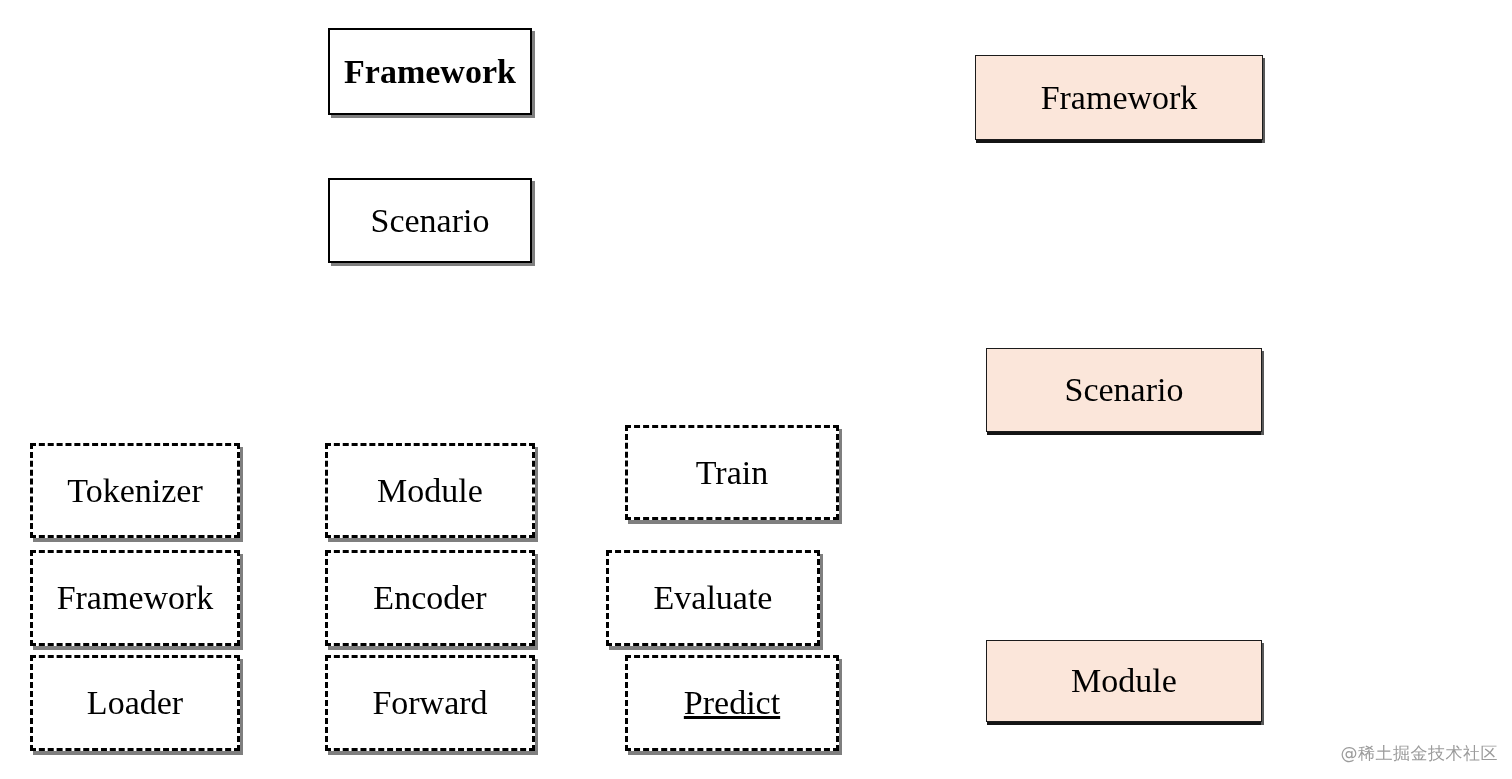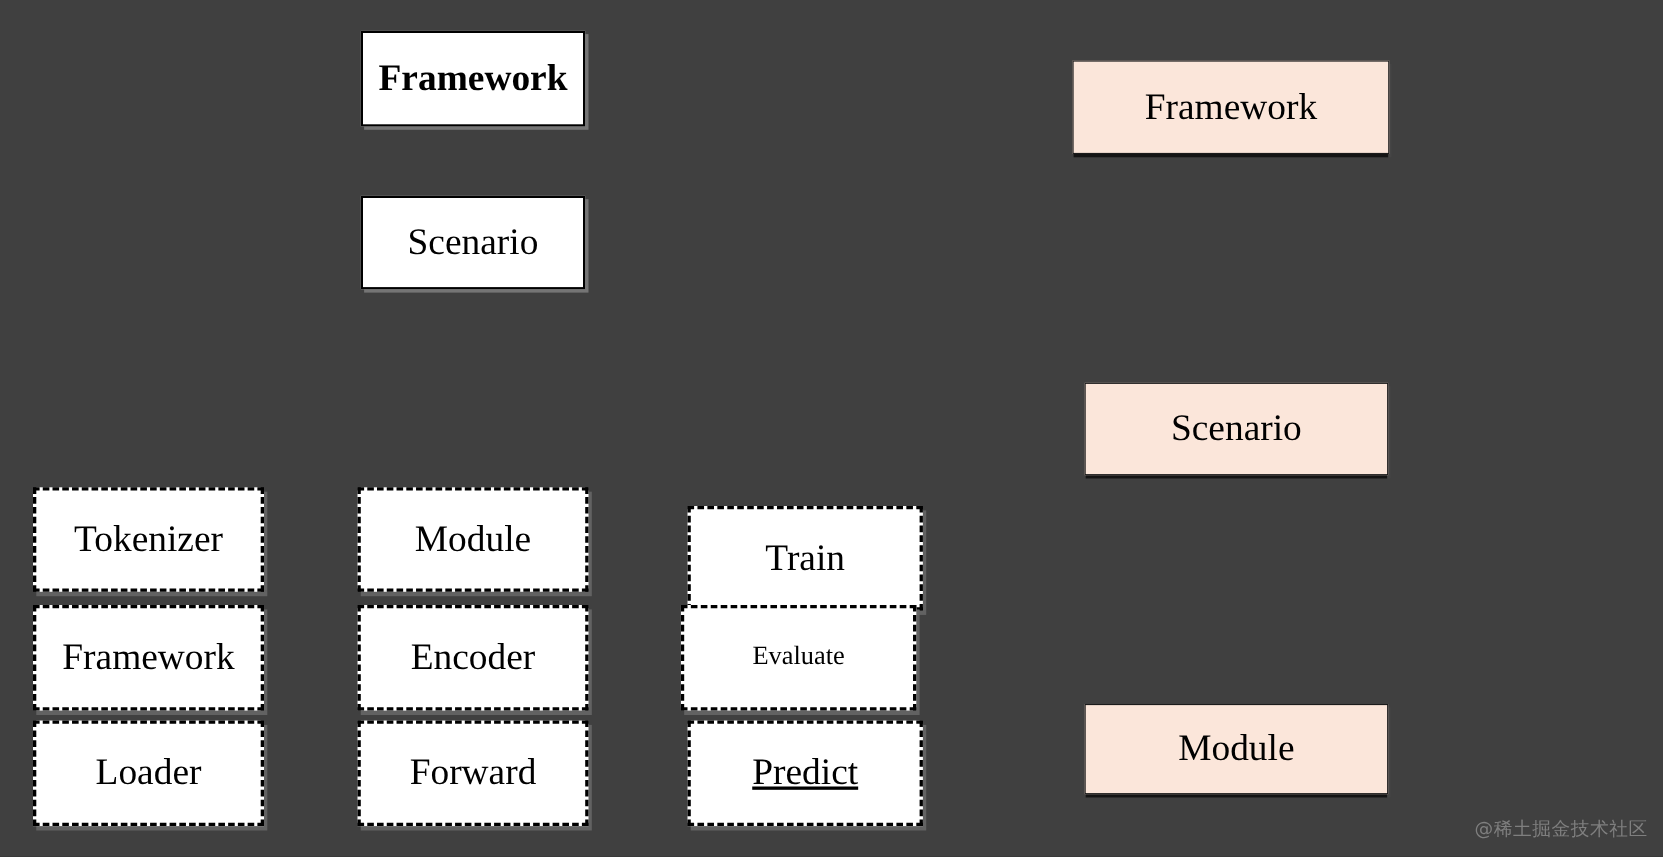--- a/index.html
+++ b/index.html
@@ -4,21 +4,21 @@
 <style>
   html, body {
     margin: 0;
     padding: 0;
     background: #000000;
   }
   #canvas {
     position: relative;
     width: 1512px;
     height: 779px;
-    background: #404040;
+    background: #ffffff;
     overflow: hidden;
     font-family: "Liberation Serif", "DejaVu Serif", serif;
   }
 
   
   .node {
     position: absolute;
     box-sizing: border-box;
     display: flex;
     align-items: center;
@@ -97,24 +97,24 @@
   <div class="node dashed" style="left:325px; top:443px; width:210px; height:95px; font-size:34px;">
     <span class="label">Module</span>
   </div>
   <div class="node dashed" style="left:325px; top:550px; width:210px; height:96px; font-size:34px;">
     <span class="label">Encoder</span>
   </div>
   <div class="node dashed" style="left:325px; top:655px; width:210px; height:96px; font-size:34px;text-align:center;">
     <span class="label">Forward</span>
   </div>
 
-  <div class="node dashed" style="left:625px; top:460px; width:214px; height:95px; font-size:34px;">
+  <div class="node dashed" style="left:625px; top:425px; width:214px; height:95px; font-size:34px;">
     <span class="label">Train</span>
   </div>
-  <div class="node dashed" style="left:619px; top:550px; width:214px; height:96px; font-size:24px;">
+  <div class="node dashed" style="left:606px; top:550px; width:214px; height:96px; font-size:34px;">
     <span class="label">Evaluate</span>
   </div>
   <div class="node dashed" style="left:625px; top:655px; width:214px; height:96px; font-size:34px;text-decoration:underline;">
     <span class="label">Predict</span>
   </div>
 
   <div class="node filled" style="left:975px; top:55px; width:288px; height:85px; font-size:34px;">
     <span class="label">Framework</span>
   </div>
 

